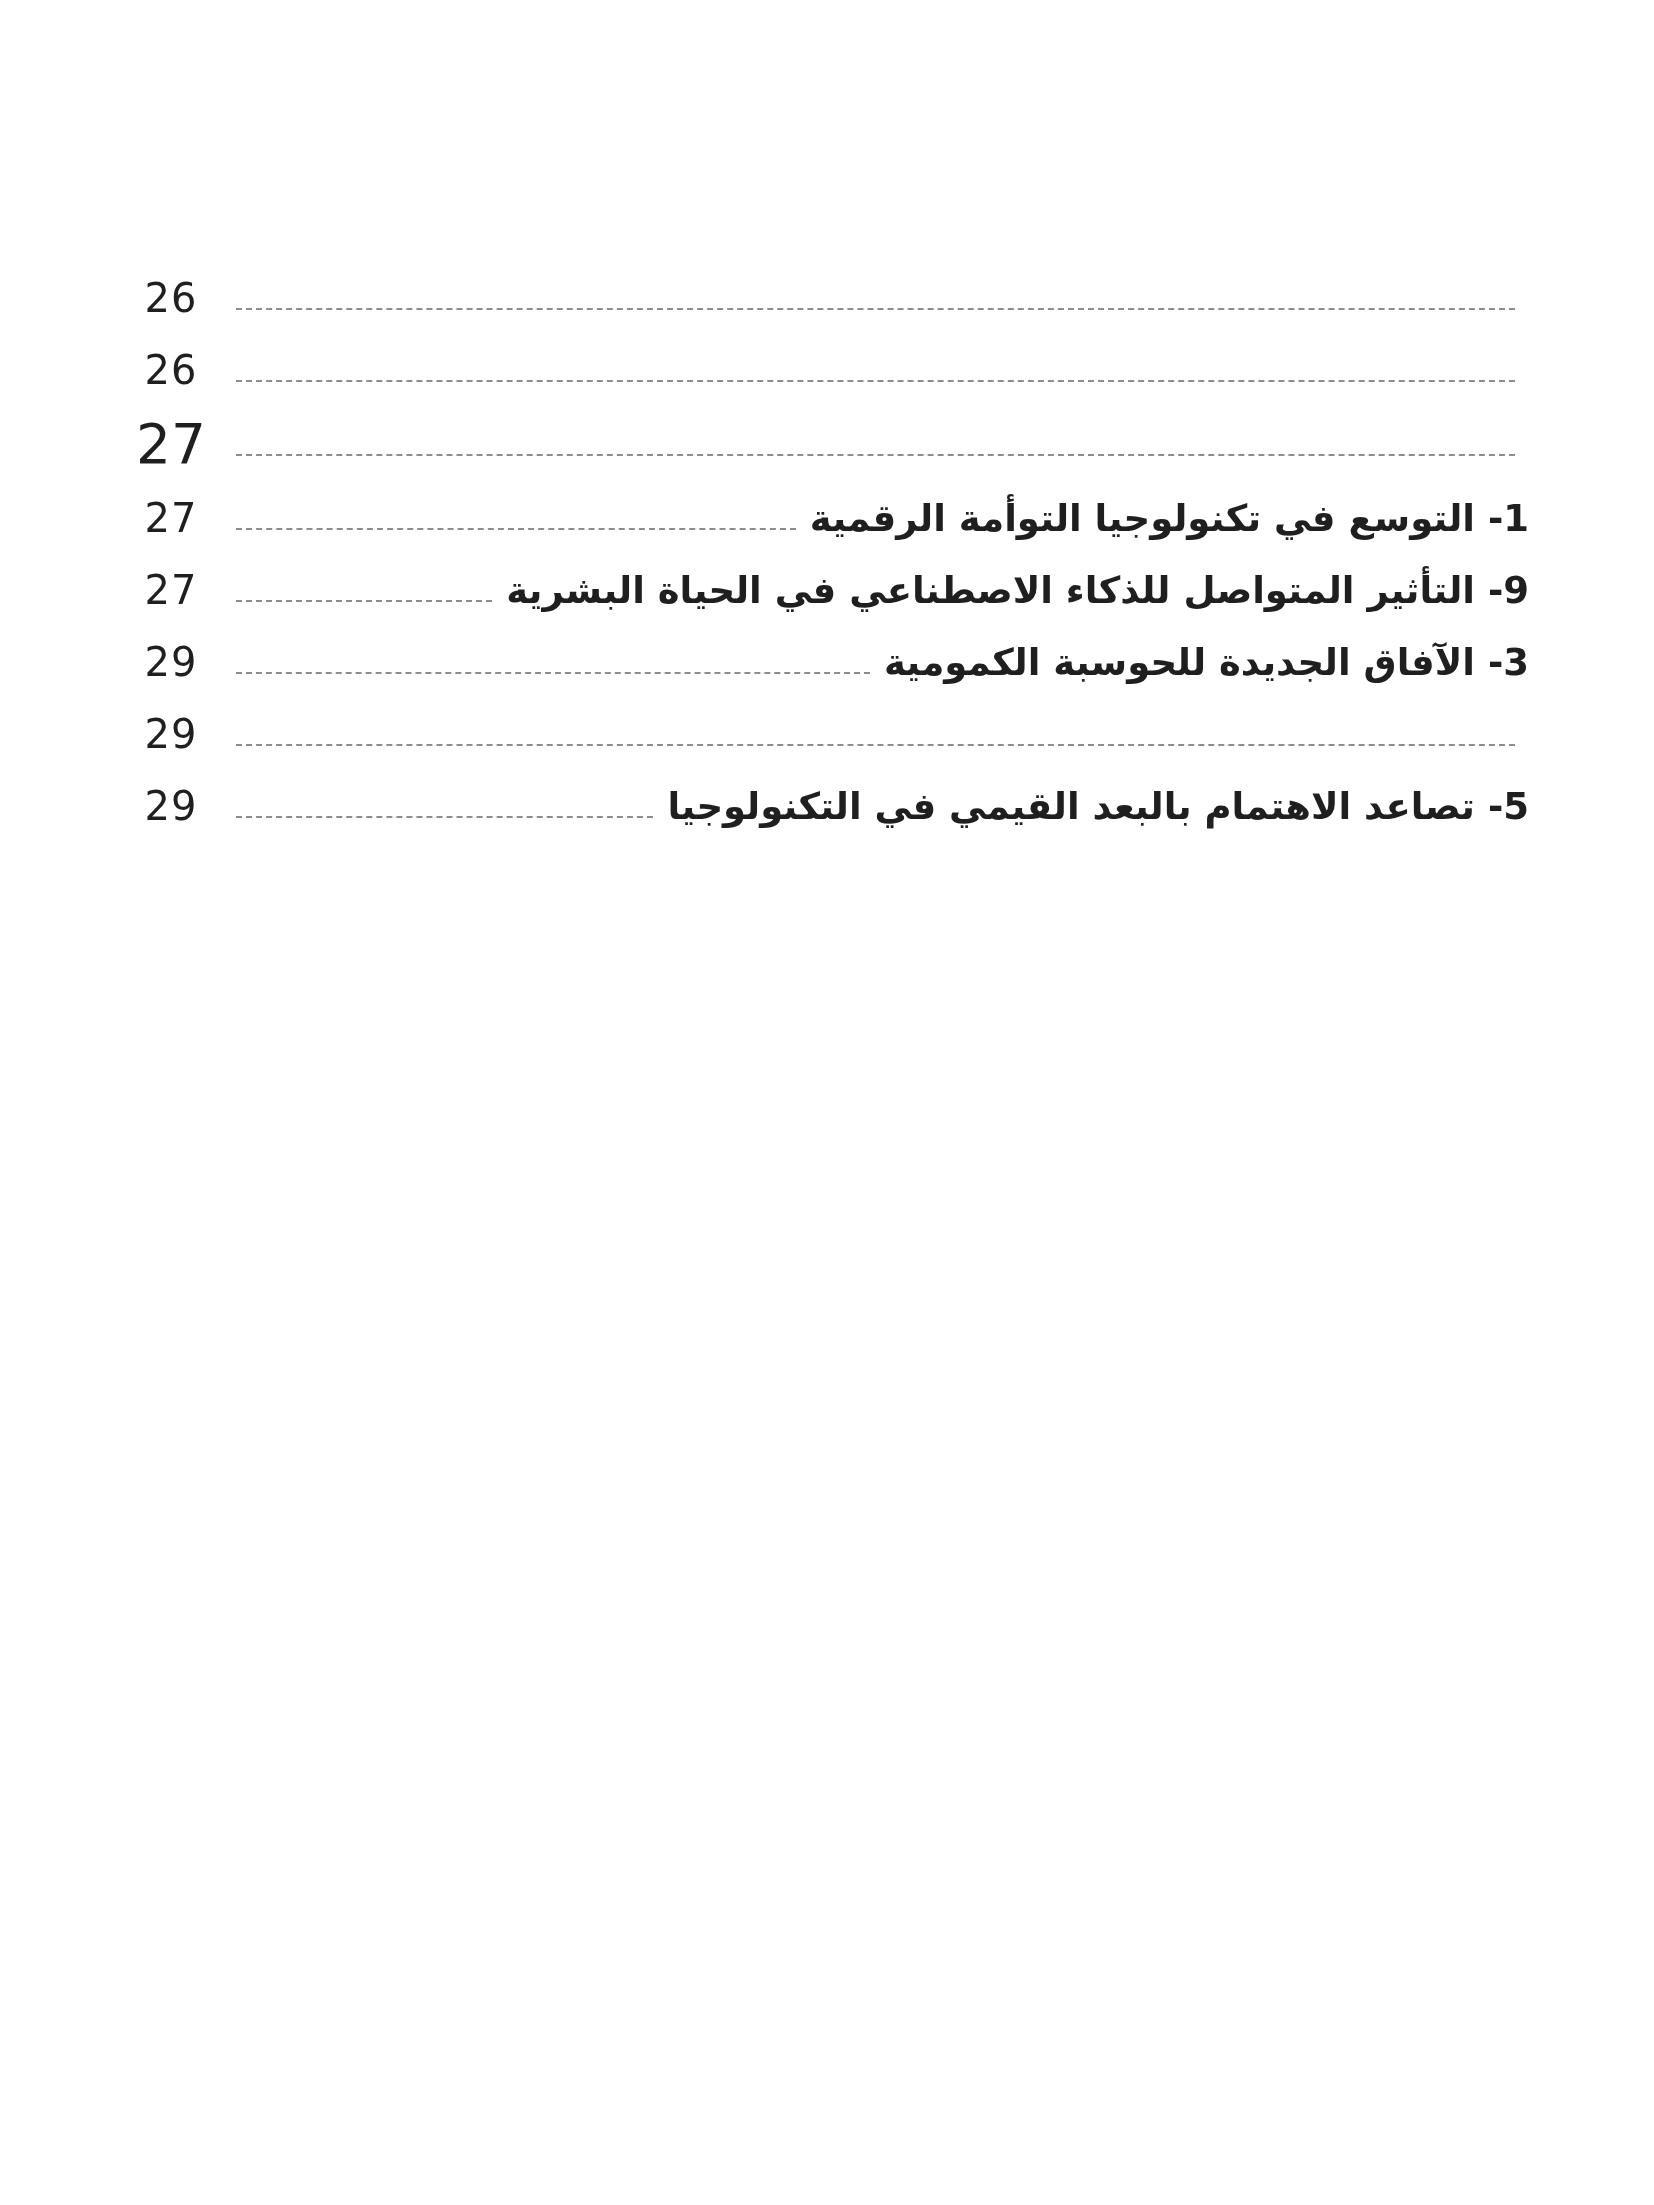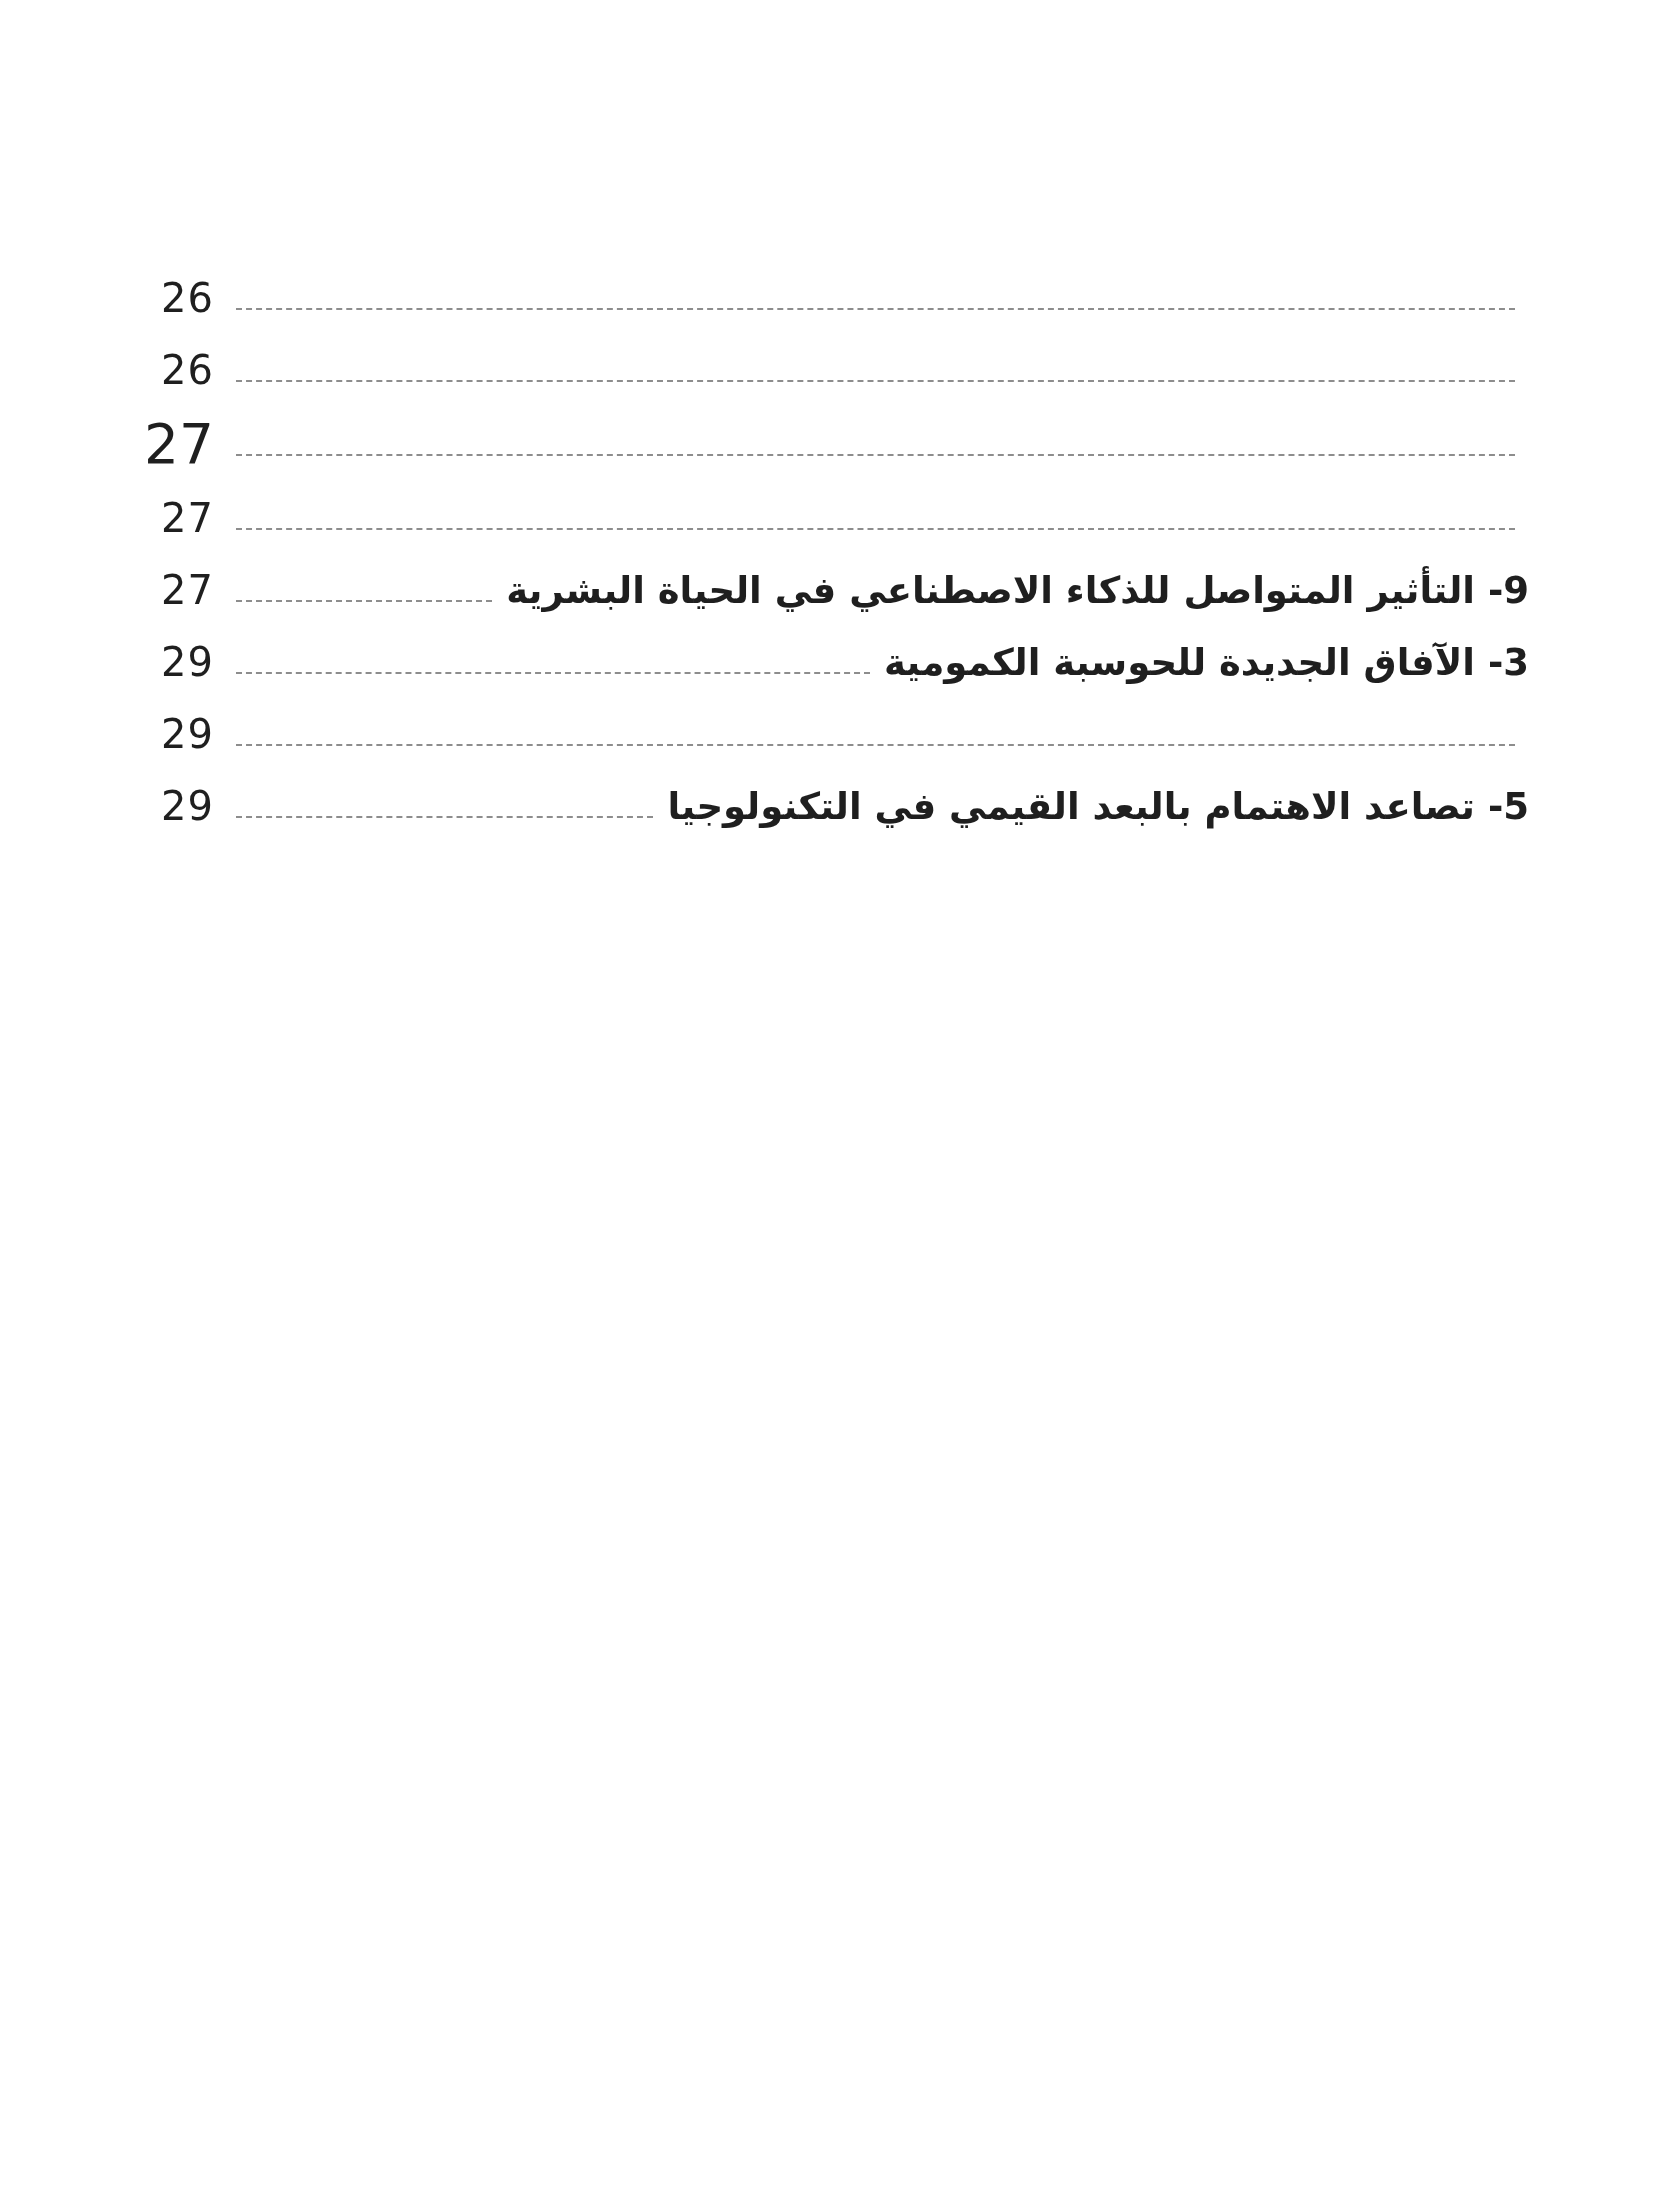--- a/index.html
+++ b/index.html
@@ -43,20 +43,21 @@
     border-bottom:2px dashed var(--leader-color);
     transform:translateY(11px);
     margin-right:14px;   
     margin-left:22px;    
     min-width:40px;
     opacity:.85;
   }
   .toc-row .page-num{
     flex:0 0 auto;
     width:86px;
+    text-align:center;
     font-size:40px;
     font-weight:400;
     letter-spacing:1px;
     line-height:1;
     font-family:"DejaVu Sans", sans-serif;
   }
   
   .toc-row.heading{
     height:76px;
   }
@@ -82,20 +83,21 @@
   </div>
       <div class="toc-row">
     <span class="leader"></span>
     <span class="page-num">26</span>
   </div>
       <div class="toc-row heading">
     <span class="leader"></span>
     <span class="page-num">27</span>
   </div>
       <div class="toc-row">
+    <span class="title">1- التوسع في تكنولوجيا التوأمة الرقمية</span>
     <span class="leader"></span>
     <span class="page-num">27</span>
   </div>
       <div class="toc-row">
     <span class="title">9- التأثير المتواصل للذكاء الاصطناعي في الحياة البشرية</span>
     <span class="leader"></span>
     <span class="page-num">27</span>
   </div>
       <div class="toc-row">
     <span class="title">3- الآفاق الجديدة للحوسبة الكمومية</span>

